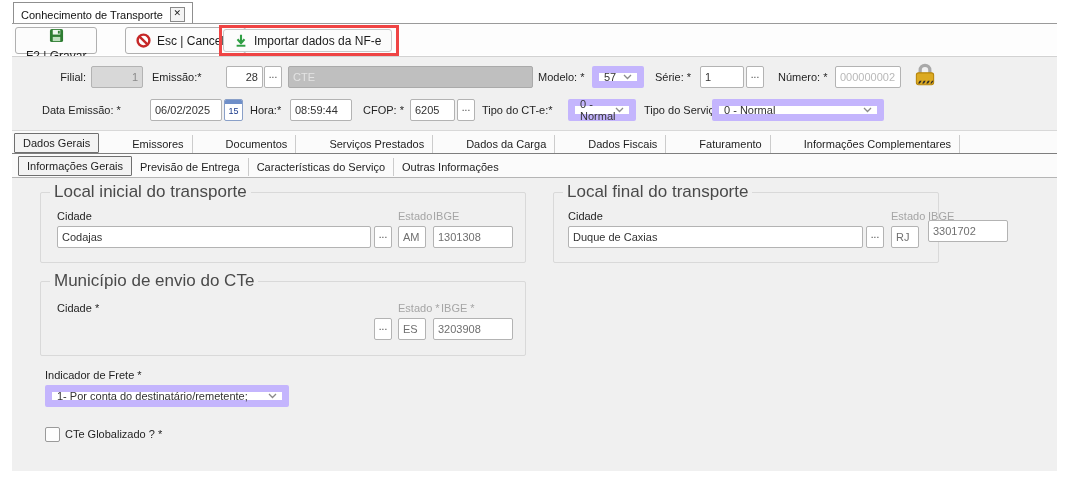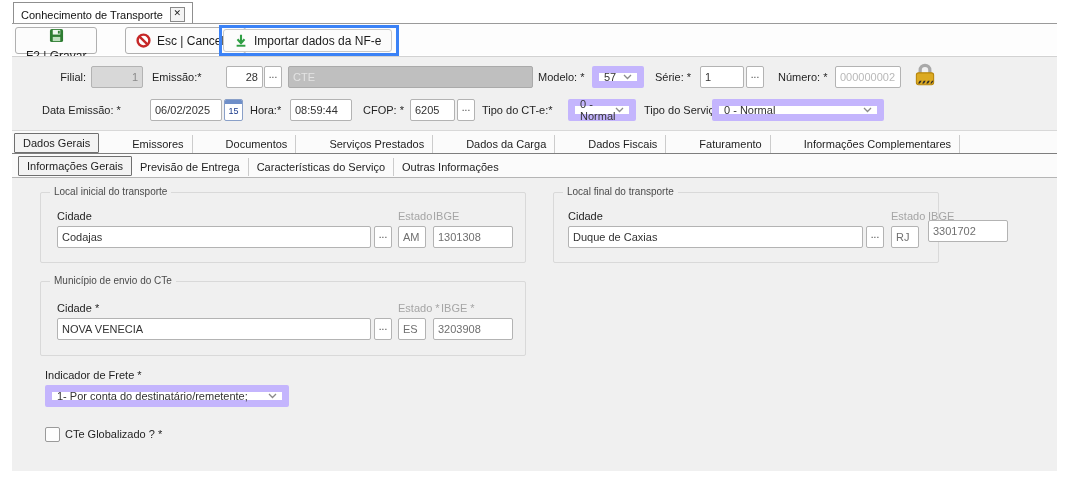--- a/index.html
+++ b/index.html
@@ -26,26 +26,26 @@
   .toolbtn{position:absolute;display:flex;align-items:center;gap:6px;height:27px;padding:0 10px;
            background:#fcfcfc;border:1px solid #b0b0b0;border-radius:3px;font-size:12px;color:#1c1c1c;cursor:pointer;box-sizing:border-box;}
   .doctab{position:absolute;display:flex;align-items:center;gap:7px;background:#fff;
           border:1px solid #8f8f8f;border-bottom:none;height:21px;padding:1px 7px;font-size:11px;color:#111;}
   .closebox{width:13px;height:13px;border:1px solid #8a8a8a;background:#f4f4f4;font-size:9px;
             line-height:11px;text-align:center;color:#222;cursor:pointer;}
   .tabrow{position:absolute;display:flex;align-items:flex-end;font-size:11px;color:#1d1d1d;}
   .tab{padding:3px 8px;white-space:nowrap;border-right:1px solid #cccccc;cursor:pointer;}
   .tab.active{background:#f3f3f3;border:1px solid #6f6f6f;border-radius:1px;padding:3px 8px;z-index:3;cursor:default;}
   .gbox{position:absolute;border:1px solid #d9d9d9;border-radius:2px;box-sizing:border-box;}
-  .gtitle{position:absolute;top:-8px;left:9px;background:#f0f0f0;padding:0 4px;font-size:10px;color:#4a4a4a;line-height:14px;}
+  .gtitle{position:absolute;top:-8px;left:9px;background:#f0f0f0;padding:0 4px;font-size:17px;color:#4a4a4a;line-height:14px;}
   .chk{width:13px;height:13px;border:1px solid #9a9a9a;border-radius:2px;background:#fdfdfd;cursor:pointer;}
   .calbtn{height:22px;width:19px;background:#fff;border:1px solid #8aa0c8;border-radius:2px;cursor:pointer;
           font-size:9px;color:#1a3a8c;text-align:center;line-height:15px;overflow:hidden;}
   .calbtn .bar{height:4px;background:#6f8fc9;}
-  .redbox{position:absolute;border:3px solid #3b82f6;box-sizing:border-box;}
+  .redbox{position:absolute;border:3px solid #ef4444;box-sizing:border-box;}
   svg{display:block;}
 </style>
 </head>
 <body>
 
 <div class="stage">
 
   <div class="doctab" style="left:13px;top:2px;">
     <span>Conhecimento de Transporte</span>
     <span class="closebox">✕</span>
@@ -191,21 +191,20 @@
     <div class="abs ell" style="left:312px;top:33px;">...</div>
     <div class="abs field mid" style="left:337px;top:33px;width:28px;">RJ</div>
     <div class="abs field mid" style="left:374px;top:27px;width:80px;">3301702</div>
   </div>
 
   <div class="gbox" style="left:40px;top:281px;width:486px;height:75px;">
     <div class="gtitle">Município de envio do CTe</div>
     <div class="abs lbl sm" style="left:16px;top:20px;">Cidade *</div>
     <div class="abs lbl sm gray" style="left:357px;top:20px;">Estado *</div>
     <div class="abs lbl sm gray" style="left:400px;top:20px;">IBGE *</div>
-    <div class="abs field" style="left:16px;top:36px;width:314px;">NOVA VENECIA</div>
     <div class="abs ell" style="left:333px;top:36px;">...</div>
     <div class="abs field mid" style="left:357px;top:36px;width:28px;">ES</div>
     <div class="abs field mid" style="left:392px;top:36px;width:80px;">3203908</div>
   </div>
 
   <div class="abs lbl sm" style="left:45px;top:369px;">Indicador de Frete *</div>
   <div class="abs select" style="left:45px;top:385px;width:244px;">
     <span>1- Por conta do destinatário/remetente;</span>
     <span>
         <svg width="9" height="6" viewBox="0 0 9 6">

